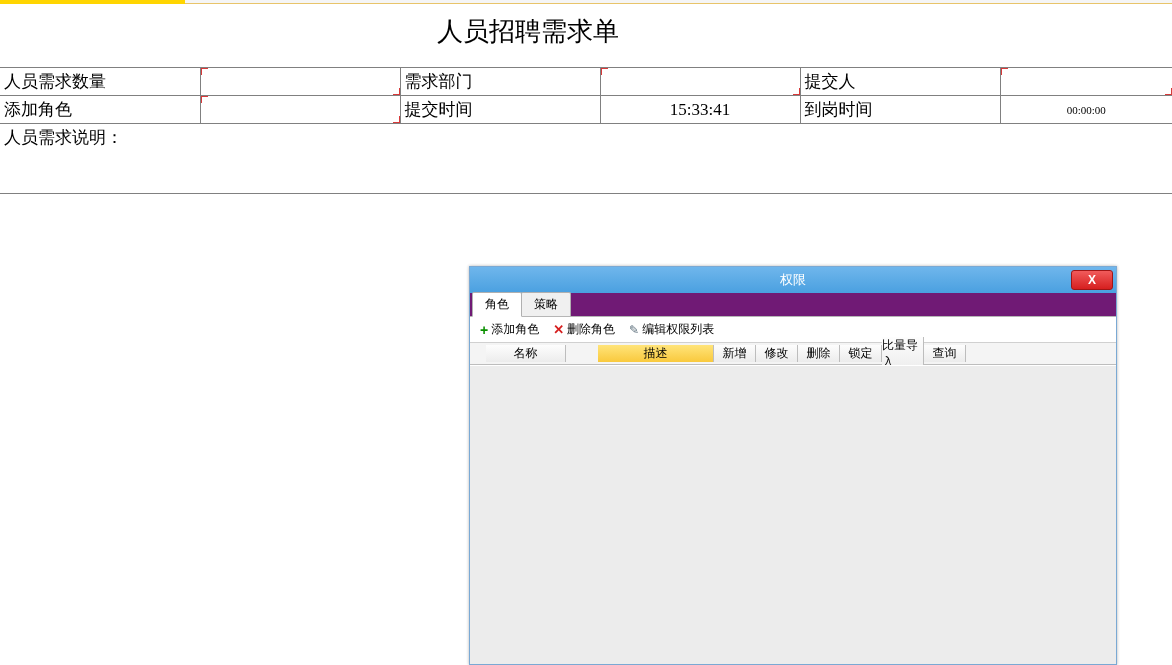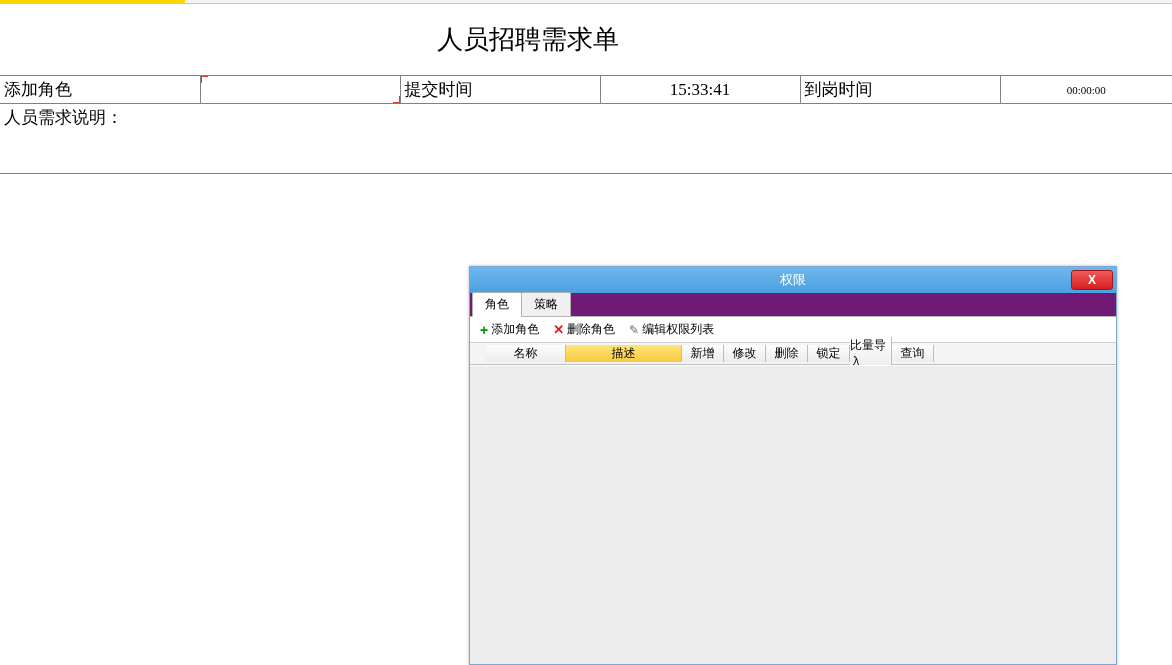--- a/index.html
+++ b/index.html
@@ -21,21 +21,21 @@
       border-bottom: 1px solid #e8c46a;
     }
     .ruler-highlight {
       position: absolute;
       top: 0; left: 0;
       width: 185px; height: 4px;
       background: #ffd500;
     }
     .sheet {
       position: absolute;
-      top: 8px;
+      top: 0;
       left: 0;
       width: 1056px;
       padding-top: 0;
     }
     .title {
       text-align: center;
       font-size: 26px;
       font-weight: 400;
       padding: 10px 0 18px 0;
       margin-top: 4px;
@@ -164,20 +164,21 @@
     }
     .gh {
       border-right: 1px solid #bdbdbd;
       display: flex;
       align-items: center;
       justify-content: center;
       background: linear-gradient(#fdfdfd, #ececec);
     }
     .gh.highlight {
       background: linear-gradient(#ffe47a, #f9c93d);
+      margin-left: 32px;
     }
     .gh.stub { width: 16px; }
     .gh.name { width: 80px; }
     .gh.desc { width: 116px; }
     .gh.act { width: 42px; }
     .dlg-grid-body {
       flex: 1;
       background: #ececec;
       border-top: 1px solid #fff;
     }
@@ -196,20 +197,28 @@
     <colgroup>
       <col style="width:200px">
         <col style="width:200px">
       <col style="width:200px">
         <col style="width:200px">
       <col style="width:200px">
         <col style="width:172px">
     </colgroup>
 
     <tbody>
+        <tr>
+      <td class="label noleft">人员需求数量</td>
+      <td class="empty-field"></td>
+      <td class="label">需求部门</td>
+      <td class="empty-field"></td>
+      <td class="label">提交人</td>
+      <td class="empty-field noright"></td>
+    </tr>
 
     <tr>
       <td class="label noleft">添加角色</td>
       <td class="empty-field"></td>
       <td class="label">提交时间</td>
       <td class="center">15:33:41</td>
       <td class="label">到岗时间</td>
       <td class="small noright">00:00:00</td>
     </tr>
 

